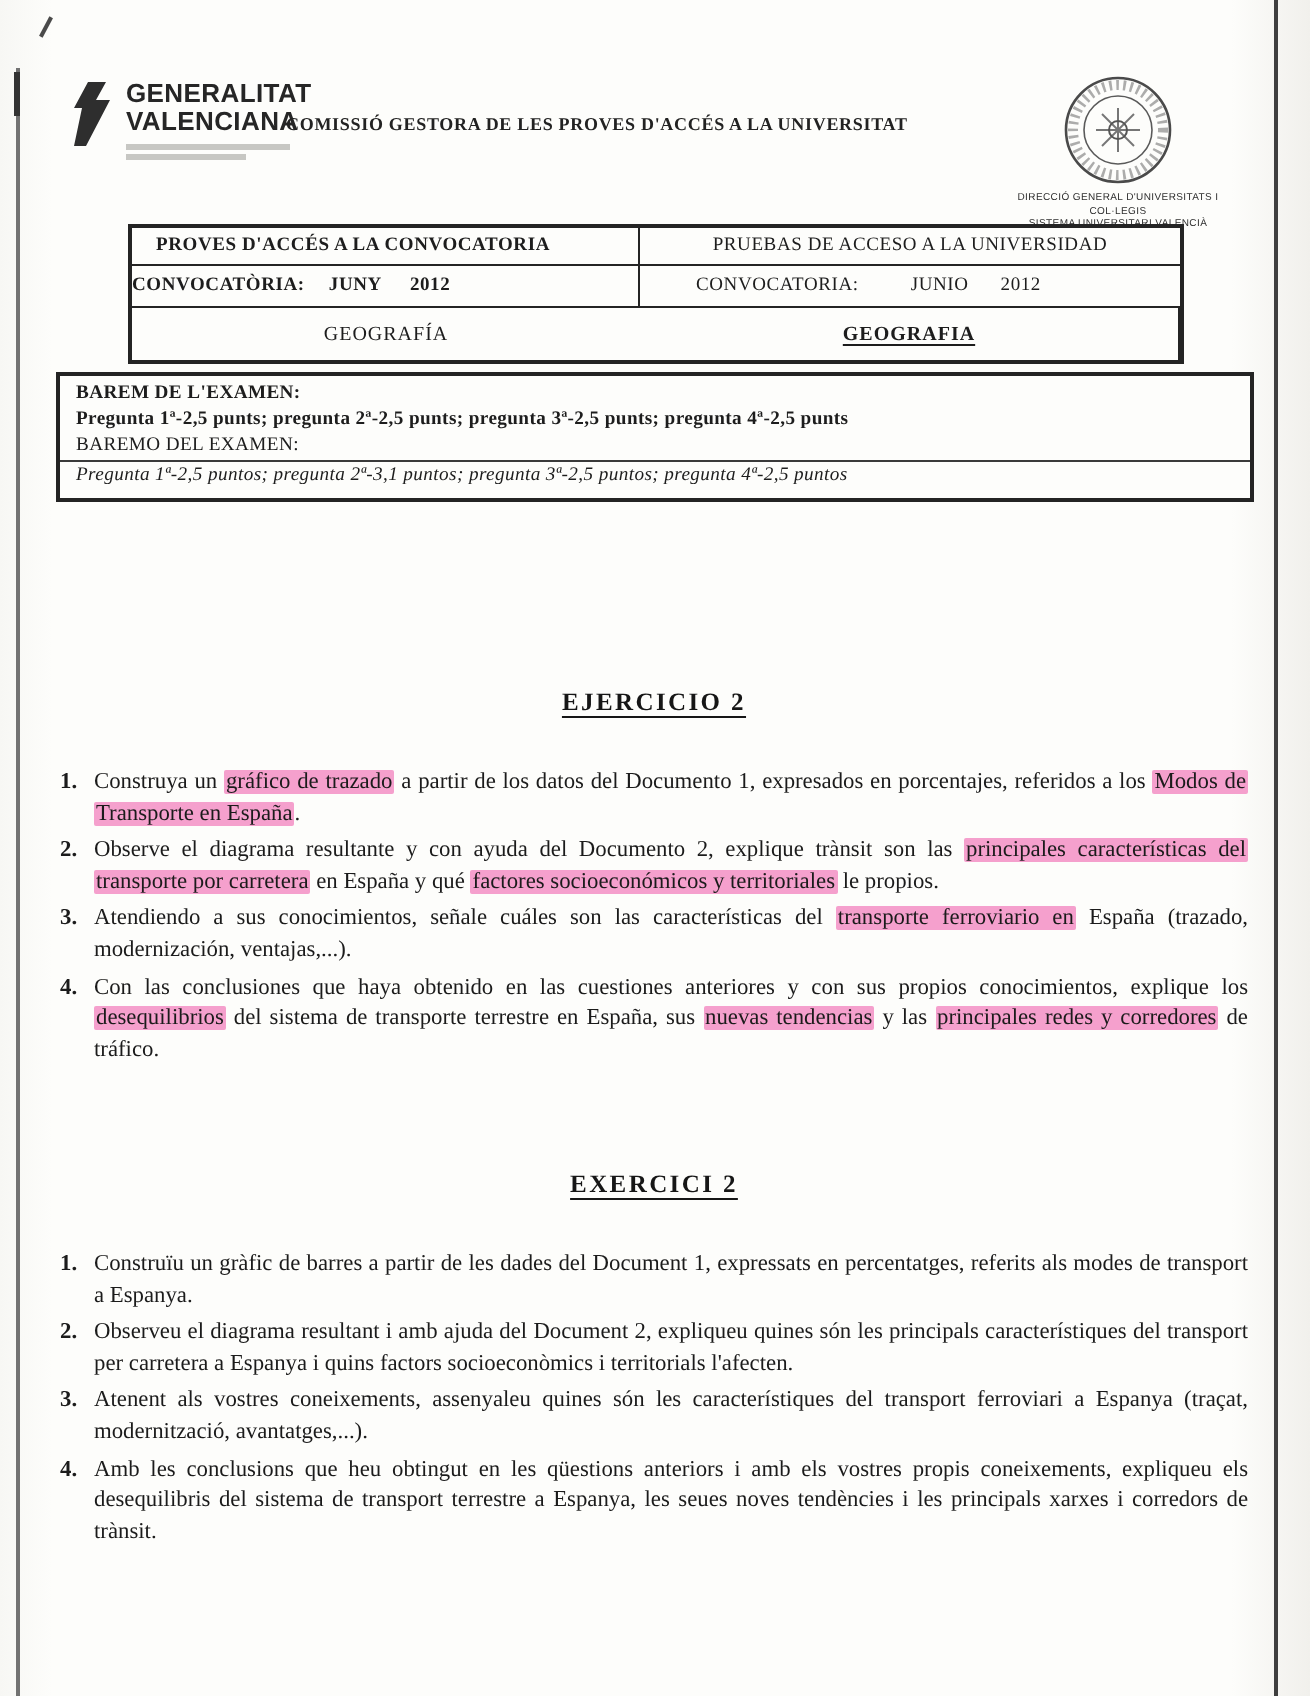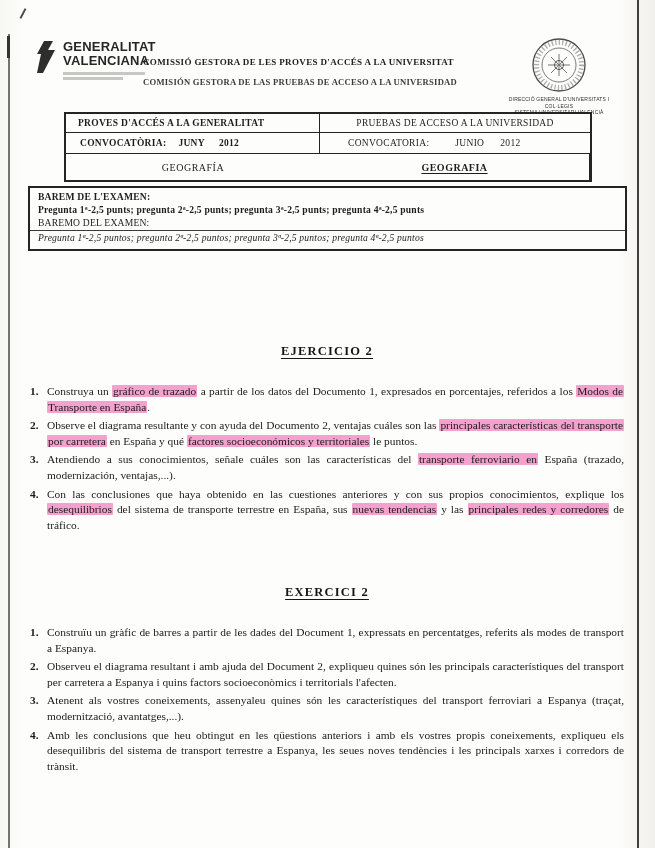--- a/index.html
+++ b/index.html
@@ -33,21 +33,21 @@
   .seal-caption { font-family:"Liberation Sans", sans-serif; font-size:5px; line-height:6.5px; letter-spacing:.2px; color:#2e2e2e; }
 
   
   .info-table { position:absolute; left:64px; top:112px; width:528px; border:2px solid #242424;
     display:grid; grid-template-columns:254px 270px; grid-template-rows:19px 21px 26px; background:#fdfdfb; }
   .cell { font-size:9.5px; display:flex; align-items:center; border-bottom:1.4px solid #242424; padding:0 10px; letter-spacing:.3px; }
   .cell.left { border-right:1.4px solid #242424; }
   .cell.r3 { border-bottom:none; }
   .c-title.left { font-weight:bold; padding-left:12px; }
   .c-title.right { justify-content:center; }
-  .c-conv.left { font-weight:bold; padding-left:14px; }
+  .c-conv.left { font-weight:bold; padding-left:0; }
   .c-conv.right { padding-left:28px; }
   .c-conv .lbl { margin-right:12px; }
   .c-conv.right .lbl { margin-right:26px; }
   .c-conv .month { margin-right:14px; }
   .c-conv.right .month { margin-right:16px; }
   .c-subject { justify-content:center; font-size:10px; letter-spacing:.5px; }
   .c-subject.left .subj { font-weight:bold; text-decoration:underline; text-underline-offset:2px; }
 
   
   .barem-box { position:absolute; left:28px; top:186px; width:599px; border:2px solid #242424; padding:3px 8px 4px; background:#fdfdfb; }
@@ -88,21 +88,20 @@
       <div class="ln">VALENCIANA</div>
       <div class="logo-smallprint">
         <i class="w1"></i>
         <i class="w2"></i>
       </div>
     </div>
   </div>
 
   <div class="commission">
     <div class="commission-line1">COMISSIÓ GESTORA DE LES PROVES D'ACCÉS A LA UNIVERSITAT</div>
-    <div class="commission-line2">COMISIÓN GESTORA DE LAS PRUEBAS DE ACCESO A LA UNIVERSIDAD</div>
   </div>
 
   <div class="seal-wrap">
     <svg width="58" height="58" viewBox="0 0 58 58">
       <circle cx="29" cy="29" r="26" fill="none" stroke="#4a4a4a" stroke-width="1.3"></circle>
       <circle cx="29" cy="29" r="22.5" fill="none" stroke="#6a6a6a" stroke-width="5" stroke-dasharray="1.3 2.2" opacity="0.55"></circle>
       <circle cx="29" cy="29" r="17" fill="none" stroke="#5a5a5a" stroke-width="0.8"></circle>
       <g stroke="#555" stroke-width="1" opacity="0.8">
         <line x1="29" y1="18" x2="29" y2="40"></line>
         <line x1="18" y1="29" x2="40" y2="29"></line>
@@ -111,21 +110,21 @@
       </g>
       <circle cx="29" cy="29" r="4.5" fill="none" stroke="#555" stroke-width="1"></circle>
     </svg>
     <div class="seal-caption">
       <div>DIRECCIÓ GENERAL D'UNIVERSITATS I COL·LEGIS</div>
       <div>SISTEMA UNIVERSITARI VALENCIÀ</div>
     </div>
   </div>
 
   <div class="info-table">
-    <div class="cell c-title left">PROVES D'ACCÉS A LA GENERALITAT</div>
+    <div class="cell c-title left">PROVES D'ACCÉS A LA CONVOCATORIA</div>
     <div class="cell c-title right">PRUEBAS DE ACCESO A LA UNIVERSIDAD</div>
 
     <div class="cell c-conv left">
         <span class="lbl">CONVOCATÒRIA:</span>
         <span class="month">JUNY</span>
         <span>2012</span>
       </div>
     <div class="cell c-conv right">
         <span class="lbl">CONVOCATORIA:</span>
         <span class="month">JUNIO</span>
@@ -138,28 +137,28 @@
     <div class="cell c-subject left r3">
         <span class="subj">GEOGRAFIA</span>
       </div>
   </div>
 
   <div class="barem-box">
     <div class="row bold">BAREM DE L'EXAMEN:</div>
     <div class="row bold">Pregunta 1ª-2,5 punts; pregunta 2ª-2,5 punts; pregunta 3ª-2,5 punts; pregunta 4ª-2,5 punts</div>
     <div class="row">BAREMO DEL EXAMEN:</div>
     <div class="barem-divider"></div>
-    <div class="row ital">Pregunta 1ª-2,5 puntos; pregunta 2ª-2,5 puntos; pregunta 3ª-2,5 puntos; pregunta 4ª-2,5 puntos</div>
+    <div class="row ital">Pregunta 1ª-2,5 puntos; pregunta 2ª-3,1 puntos; pregunta 3ª-2,5 puntos; pregunta 4ª-2,5 puntos</div>
   </div>
 
   <section class="exercise exercise-es">
     <h2>EJERCICIO 2</h2>
     <ol>
       <li class="q"><span class="num">1.</span><span class="qt"><span>Construya un </span><span class="hl">gráfico de trazado</span><span> a partir de los datos del Documento 1, expresados en porcentajes, referidos a los </span><span class="hl">Modos de Transporte en España</span><span>.</span></span></li>
-      <li class="q"><span class="num">2.</span><span class="qt"><span>Observe el diagrama resultante y con ayuda del Documento 2, ventajas cuáles son las </span><span class="hl">principales características del transporte por carretera</span><span> en España y qué </span><span class="hl">factores socioeconómicos y territoriales</span><span> le puntos.</span></span></li>
+      <li class="q"><span class="num">2.</span><span class="qt"><span>Observe el diagrama resultante y con ayuda del Documento 2, explique trànsit son las </span><span class="hl">principales características del transporte por carretera</span><span> en España y qué </span><span class="hl">factores socioeconómicos y territoriales</span><span> le propios.</span></span></li>
       <li class="q"><span class="num">3.</span><span class="qt"><span>Atendiendo a sus conocimientos, señale cuáles son las características del </span><span class="hl">transporte ferroviario en</span><span> España (trazado, modernización, ventajas,...).</span></span></li>
       <li class="q"><span class="num">4.</span><span class="qt"><span>Con las conclusiones que haya obtenido en las cuestiones anteriores y con sus propios conocimientos, explique los </span><span class="hl">desequilibrios</span><span> del sistema de transporte terrestre en España, sus </span><span class="hl">nuevas tendencias</span><span> y las </span><span class="hl">principales redes y corredores</span><span> de tráfico.</span></span></li>
     </ol>
   </section>
 
   <section class="exercise exercise-ca">
     <h2>EXERCICI 2</h2>
     <ol>
       <li class="q"><span class="num">1.</span><span class="qt"><span>Construïu un gràfic de barres a partir de les dades del Document 1, expressats en percentatges, referits als modes de transport a Espanya.</span></span></li>
       <li class="q"><span class="num">2.</span><span class="qt"><span>Observeu el diagrama resultant i amb ajuda del Document 2, expliqueu quines són les principals característiques del transport per carretera a Espanya i quins factors socioeconòmics i territorials l'afecten.</span></span></li>

